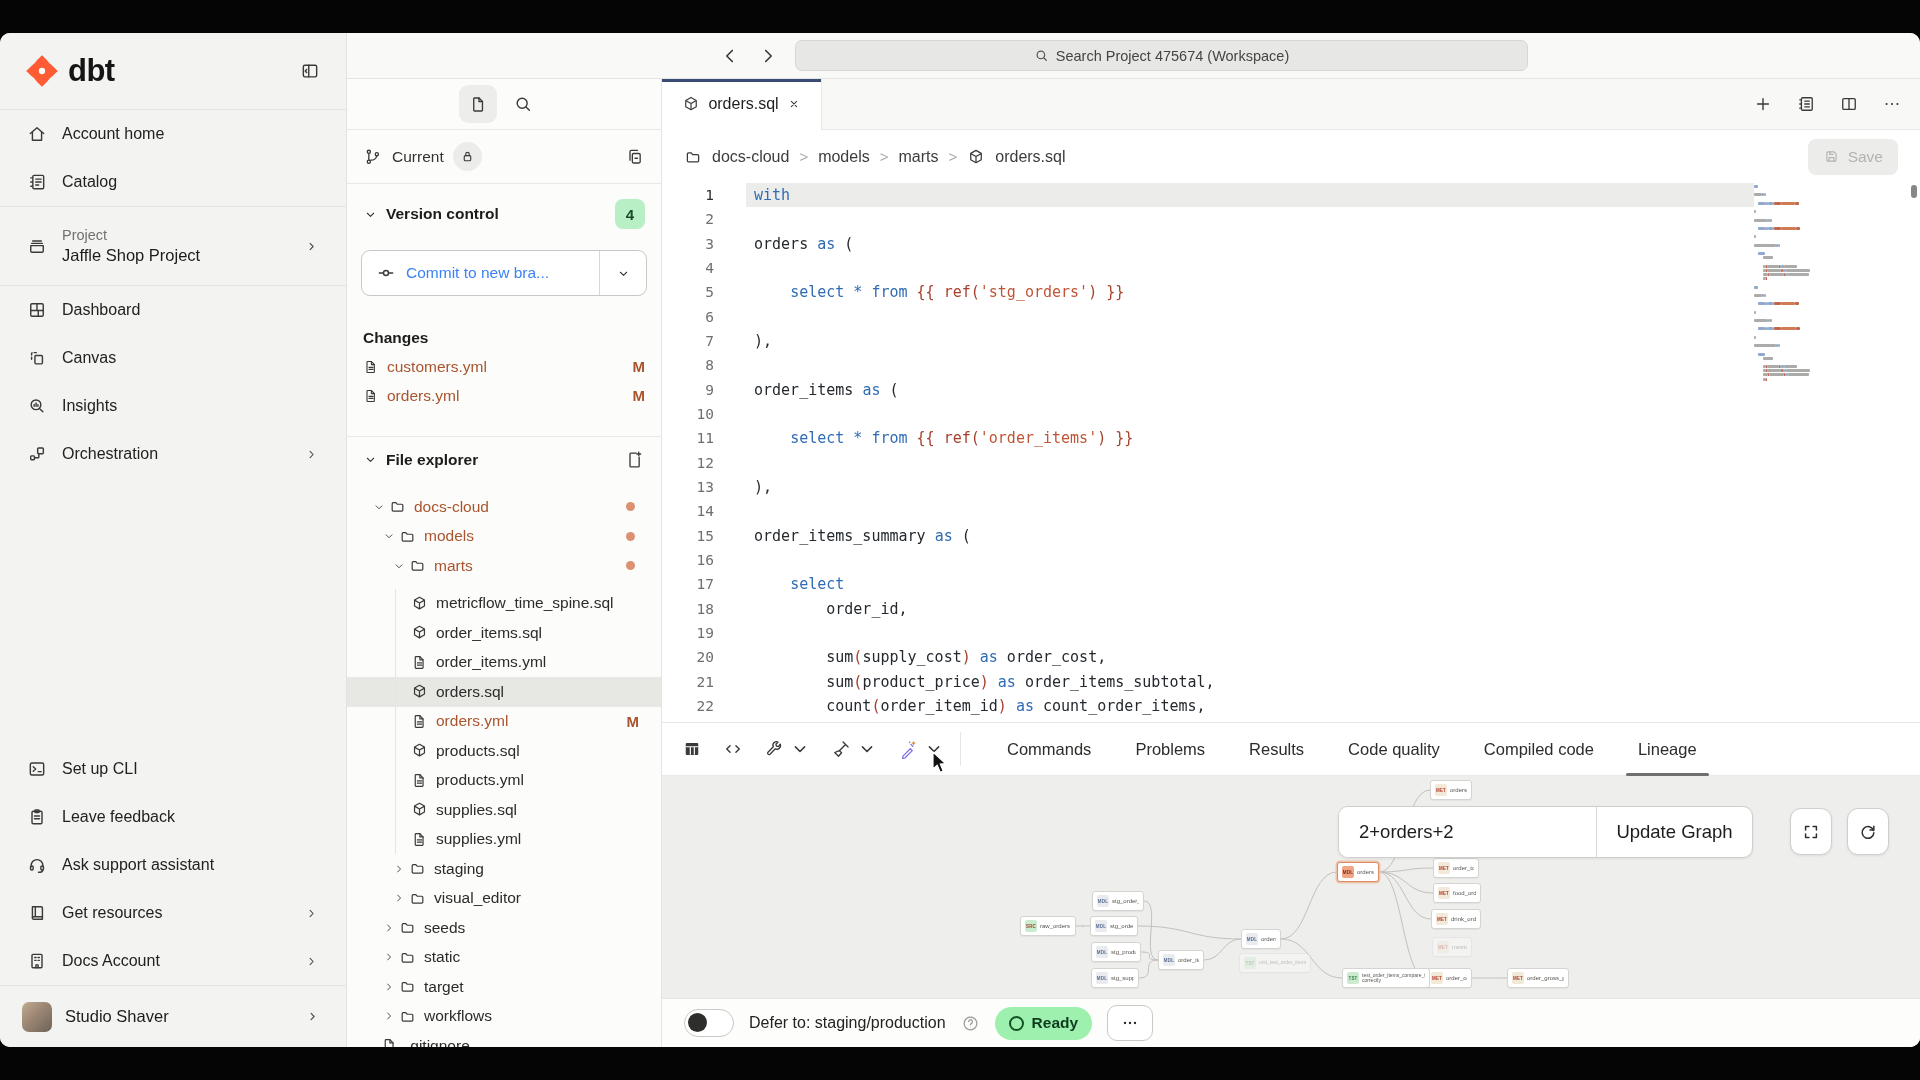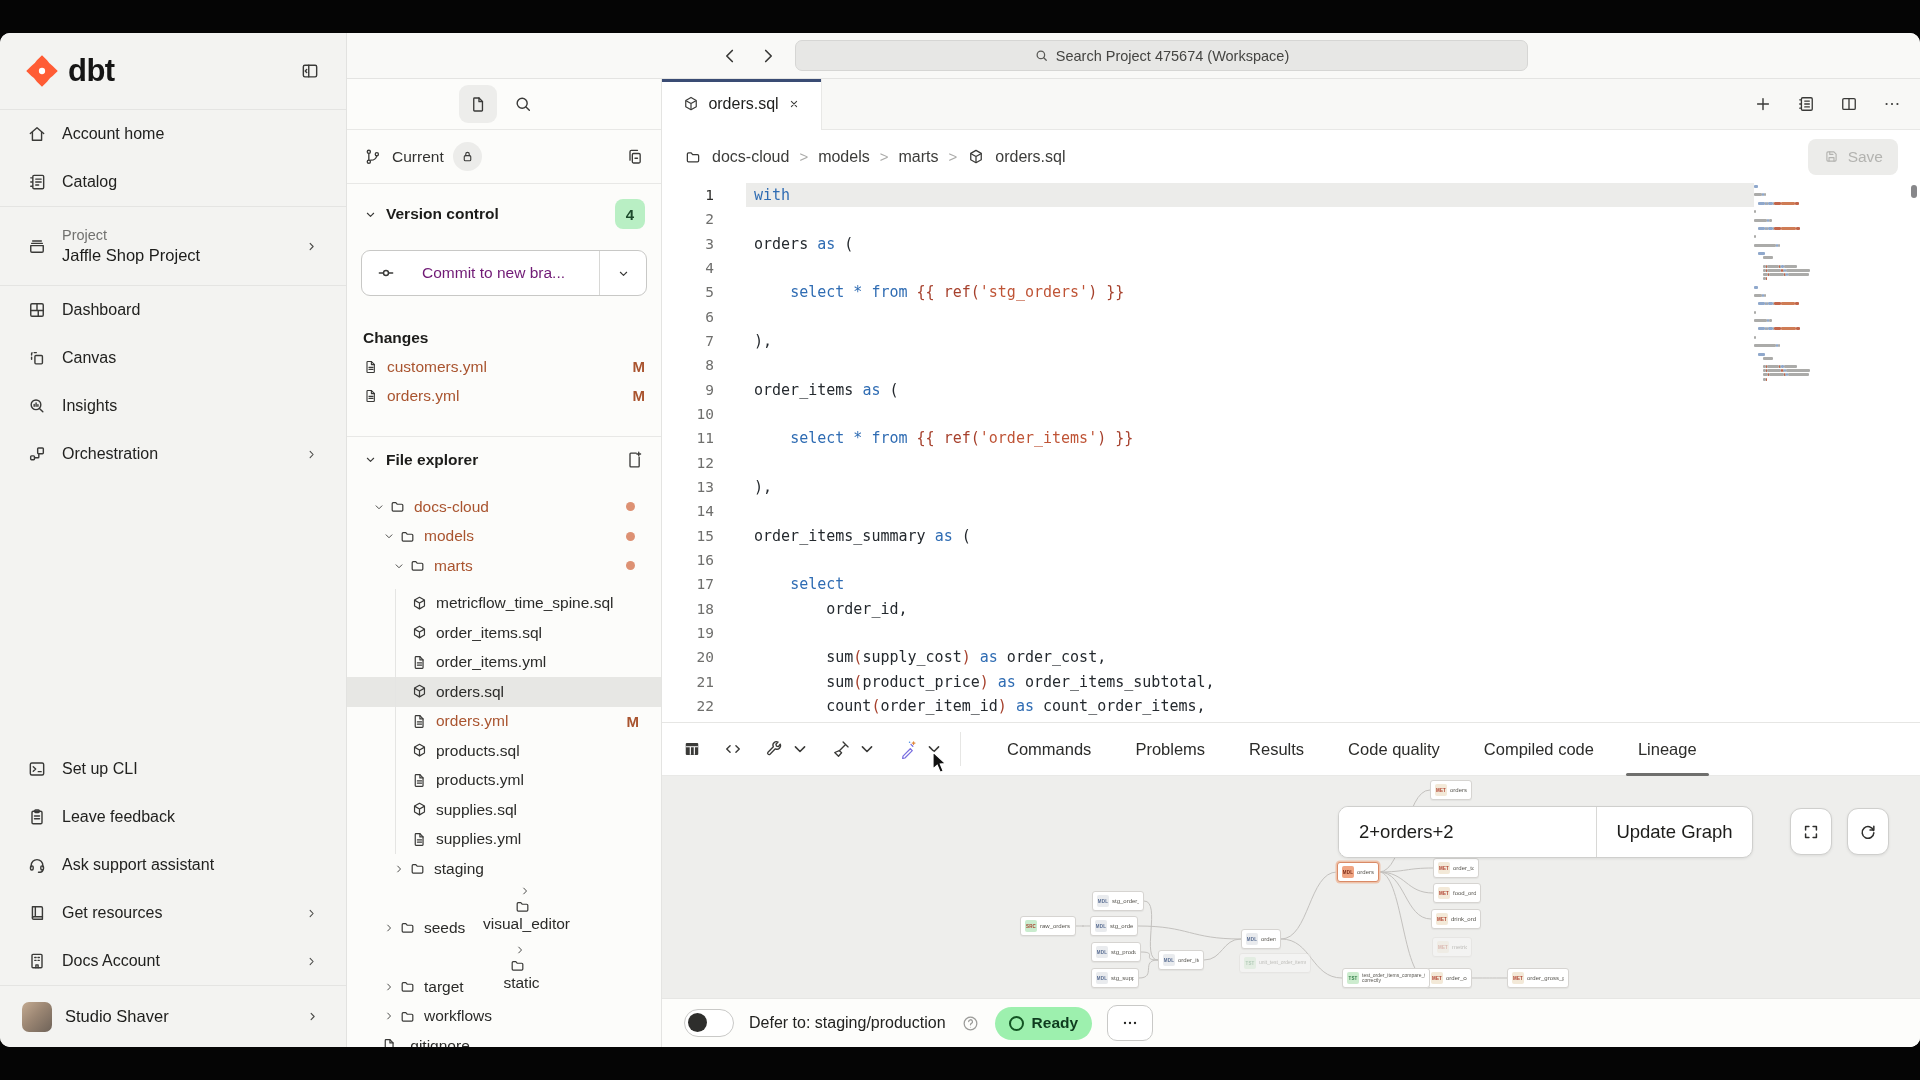--- a/index.html
+++ b/index.html
@@ -46,21 +46,21 @@
   .fp-current{height:54px;border-bottom:1px solid #e8e8e6;display:flex;align-items:center;padding:0 16px;gap:9px;font-size:15.5px;color:#333331}
   .lockchip{width:29px;height:29px;border-radius:50%;background:#ececea;display:flex;align-items:center;justify-content:center}
   .lockchip .icn svg{width:15px;height:15px}
   .fp-current .copy{margin-left:auto}
   .fp-vc{height:60px;display:flex;align-items:center;padding:0 16px;gap:8px}
   .fp-vc .ttl,.fp-fx-head .ttl{font-size:15.5px;font-weight:700;color:#1c1c1a}
   .chev-sm svg{width:15px;height:15px}
   .badge{margin-left:auto;min-width:30px;height:30px;border-radius:8px;display:flex;align-items:center;justify-content:center;font-size:15px;font-weight:600}
   .fp-commit{height:70px;padding:6px 14px 0}
   .commitbtn{height:46px;border:1px solid #c8c8c6;border-radius:9px;background:#fff;display:flex;align-items:stretch;overflow:hidden}
-  .commitbtn .main{flex:1;display:flex;align-items:center;gap:26px;padding:0 14px;font-size:15.5px;color:#701a75}
+  .commitbtn .main{flex:1;display:flex;align-items:center;gap:10px;padding:0 14px;font-size:15.5px;color:#3b82f6}
   .commitbtn .sep{width:1px;background:#d8d8d6}
   .commitbtn .dd{width:46px;display:flex;align-items:center;justify-content:center}
   .fp-changes{padding:10px 16px 0}
   .fp-changes .ctitle{font-size:15.5px;font-weight:700;color:#1c1c1a;height:28px;display:flex;align-items:center}
   .chrow{height:29px;display:flex;align-items:center;gap:8px;font-size:15.5px}
   .chrow .icn svg{width:16px;height:16px}
   .mflag{margin-left:auto;font-weight:600;font-size:15px}
   .fp-sec-div{height:1px;background:#e8e8e6;margin-top:26px}
   .fp-fx-head{height:45px;display:flex;align-items:center;padding:0 16px;gap:8px}
   .fp-fx-head .newfile{margin-left:auto}
@@ -599,21 +599,21 @@
                 <path d="M9.8 7 14.6 12l-4.8 5"></path>
               </svg>
             </span>
             <span class="icn ticon">
               <svg viewBox="0 0 24 24" fill="none" stroke="currentColor" stroke-width="1.7" stroke-linecap="round" stroke-linejoin="round" style="width:17px;height:17px">
                 <path d="M4.5 8A1.5 1.5 0 0 1 6 6.5h3.6l1.9 2.3H18A1.5 1.5 0 0 1 19.5 10.3V17A1.5 1.5 0 0 1 18 18.5H6A1.5 1.5 0 0 1 4.5 17z"></path>
               </svg>
             </span>
             <span class="tlabel">staging</span>
           </div>
-          <div class="trow" style="padding-left: 45px; flex-direction: column;">
+          <div class="trow" style="padding-left: 45px;">
             <span class="icn tchev">
               <svg viewBox="0 0 24 24" fill="none" stroke="currentColor" stroke-width="1.7" stroke-linecap="round" stroke-linejoin="round" style="width:14px;height:14px">
                 <path d="M9.8 7 14.6 12l-4.8 5"></path>
               </svg>
             </span>
             <span class="icn ticon">
               <svg viewBox="0 0 24 24" fill="none" stroke="currentColor" stroke-width="1.7" stroke-linecap="round" stroke-linejoin="round" style="width:17px;height:17px">
                 <path d="M4.5 8A1.5 1.5 0 0 1 6 6.5h3.6l1.9 2.3H18A1.5 1.5 0 0 1 19.5 10.3V17A1.5 1.5 0 0 1 18 18.5H6A1.5 1.5 0 0 1 4.5 17z"></path>
               </svg>
             </span>
@@ -625,21 +625,21 @@
                 <path d="M9.8 7 14.6 12l-4.8 5"></path>
               </svg>
             </span>
             <span class="icn ticon">
               <svg viewBox="0 0 24 24" fill="none" stroke="currentColor" stroke-width="1.7" stroke-linecap="round" stroke-linejoin="round" style="width:17px;height:17px">
                 <path d="M4.5 8A1.5 1.5 0 0 1 6 6.5h3.6l1.9 2.3H18A1.5 1.5 0 0 1 19.5 10.3V17A1.5 1.5 0 0 1 18 18.5H6A1.5 1.5 0 0 1 4.5 17z"></path>
               </svg>
             </span>
             <span class="tlabel">seeds</span>
           </div>
-          <div class="trow" style="padding-left: 35px; flex-direction: column;">
+          <div class="trow" style="padding-left: 35px;">
             <span class="icn tchev">
               <svg viewBox="0 0 24 24" fill="none" stroke="currentColor" stroke-width="1.7" stroke-linecap="round" stroke-linejoin="round" style="width:14px;height:14px">
                 <path d="M9.8 7 14.6 12l-4.8 5"></path>
               </svg>
             </span>
             <span class="icn ticon">
               <svg viewBox="0 0 24 24" fill="none" stroke="currentColor" stroke-width="1.7" stroke-linecap="round" stroke-linejoin="round" style="width:17px;height:17px">
                 <path d="M4.5 8A1.5 1.5 0 0 1 6 6.5h3.6l1.9 2.3H18A1.5 1.5 0 0 1 19.5 10.3V17A1.5 1.5 0 0 1 18 18.5H6A1.5 1.5 0 0 1 4.5 17z"></path>
               </svg>
             </span>

